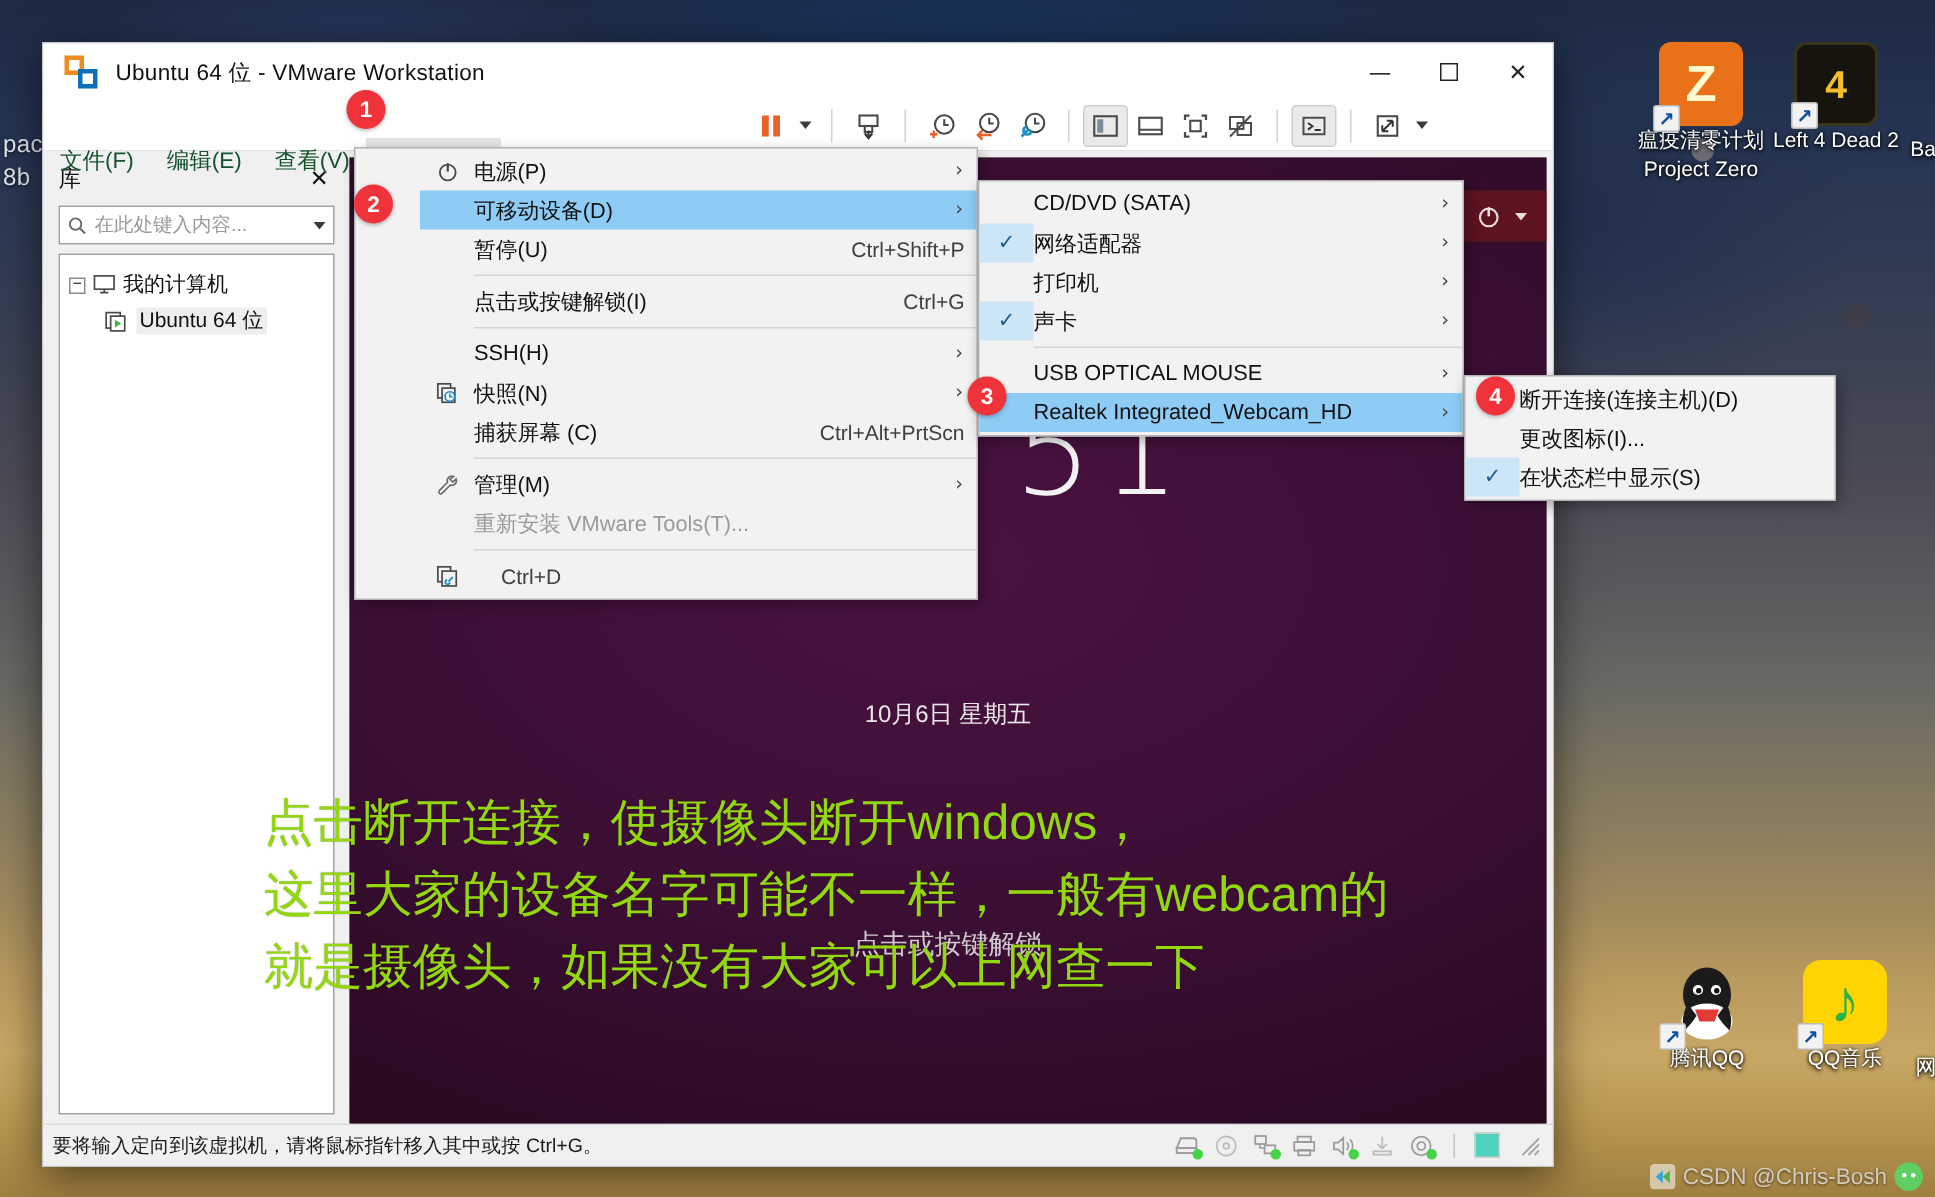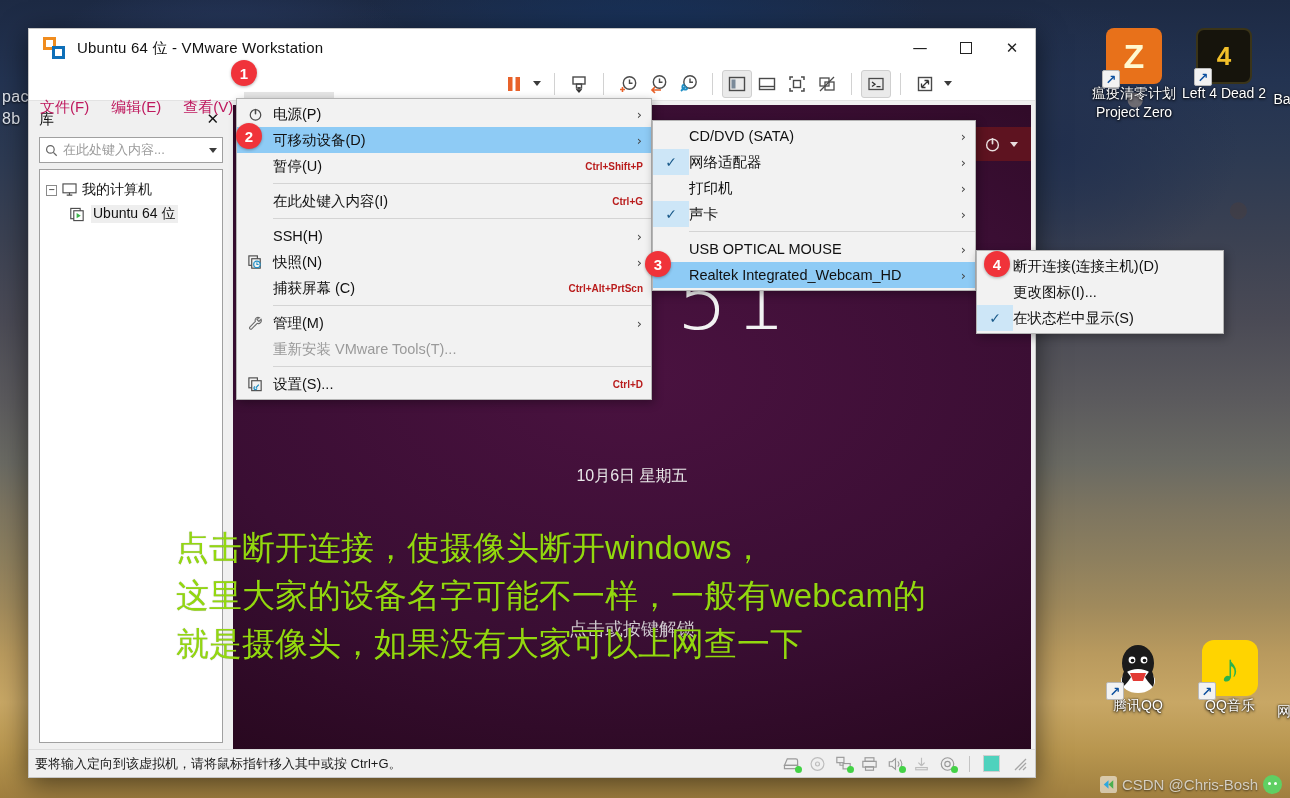--- a/index.html
+++ b/index.html
@@ -97,21 +97,21 @@
     font-size: 15px; color: #222; font-family: "DejaVu Sans", sans-serif;
   }
 
   
   #menubar {
     height: 34px; display: flex; align-items: center;
     background: #ffffff; border-bottom: 1px solid #e3e3e3; flex: 0 0 34px;
     position: relative;
   }
   .menu-item {
-    padding: 6px 11px; font-size: 15px; color: #be185d; cursor: default; white-space: nowrap; margin-top: 48px;
+    padding: 6px 11px; font-size: 15px; color: #14532d; cursor: default; white-space: nowrap; margin-top: 48px;
   }
   .menu-item.open { background: #e5e5e5; }
 
   
   #toolbar { display: flex; align-items: center; margin-left: 6px; gap: 0; }
   .tb-sep { width: 1px; height: 22px; background: #d2d2d2; margin: 0 9px; }
   .tb-btn {
     width: 30px; height: 28px; display: flex; align-items: center; justify-content: center;
     border-radius: 3px;
   }
@@ -214,29 +214,29 @@
     display: flex; align-items: center; height: 26px; padding: 0 8px 0 0;
     font-size: 14.5px; color: #111; white-space: nowrap; position: relative;
   }
   .mrow.sel { background: #8ecbf5; }
   .mrow.disabled { color: #9a9a9a; }
   .mgutter {
     width: 36px; flex: 0 0 36px; display: flex; align-items: center; justify-content: center;
   }
   .mgutter.checked { background: #cde6f7; height: 26px; }
   .mlabel { flex: 1; padding-right: 26px; }
-  .maccel { color: #b91c1c; font-size: 10px; padding-left: 18px; font-weight: bold; }
+  .maccel { color: #404040; font-size: 14px; padding-left: 18px; }
   .marrow {
     position: absolute; right: 9px; top: 50%; transform: translateY(-50%);
     font-size: 13px; color: #444; font-family: "DejaVu Sans", sans-serif;
   }
   .msep { height: 1px; background: #d4d4d4; margin: 4px 0 4px 36px; }
   .check { font-size: 14px; color: #1a5a8a; font-family: "DejaVu Sans", sans-serif; }
 
-  #menu-vm    { left: 236px; top: 98px;  width: 416px; }
+  #menu-vm    { left: 236px; top: 98px;  width: 416px; padding-left: 43px; }
   #menu-remov { left: 652px; top: 120px; width: 324px; }
   #menu-webcam{ left: 976px; top: 250px; width: 248px; }
 
   
   .badge {
     position: absolute; width: 26px; height: 26px; border-radius: 50%;
     background: #f0333a; color: #fff; font-size: 15px; font-weight: bold;
     display: flex; align-items: center; justify-content: center;
     z-index: 95; font-family: "Liberation Sans", sans-serif;
     box-shadow: 0 1px 3px rgba(0,0,0,.3);
@@ -565,21 +565,21 @@
     <div class="mgutter"></div>
     <div class="mlabel">暂停(U)</div>
     <div class="maccel">Ctrl+Shift+P</div>
   </div>
 
   <div class="msep"></div>
 
 
   <div class="mrow">
     <div class="mgutter"></div>
-    <div class="mlabel">在此处键入内容(I)</div>
+    <div class="mlabel">点击或按键解锁(I)</div>
     <div class="maccel">Ctrl+G</div>
   </div>
 
   <div class="msep"></div>
 
   <div class="mrow">
     <div class="mgutter"></div>
     <div class="mlabel">SSH(H)</div>
     <span class="marrow">›</span>
   </div>
@@ -623,21 +623,20 @@
   <div class="msep"></div>
 
   <div class="mrow">
     <div class="mgutter">
       <svg width="17" height="17" viewBox="0 0 18 18">
           <rect x="2" y="2" width="9" height="10.5" fill="none" stroke="#4a4a4a" stroke-width="1.2"></rect>
           <rect x="5" y="5" width="10" height="10.5" fill="#f2f2f2" stroke="#4a4a4a" stroke-width="1.2"></rect>
           <path d="M12.5 9.2 L9.5 12.4 M8.6 11.2 a1.6 1.6 0 1 0 1.9 1.9" stroke="#1f8ec4" stroke-width="1.3" fill="none"></path>
         </svg>
     </div>
-    <div class="mlabel">设置(S)...</div>
     <div class="maccel">Ctrl+D</div>
   </div>
 </div>
 
 <div class="popup" id="menu-remov">
   <div class="mrow">
     <div class="mgutter"></div>
     <div class="mlabel">CD/DVD (SATA)</div>
     <span class="marrow">›</span>
   </div>

